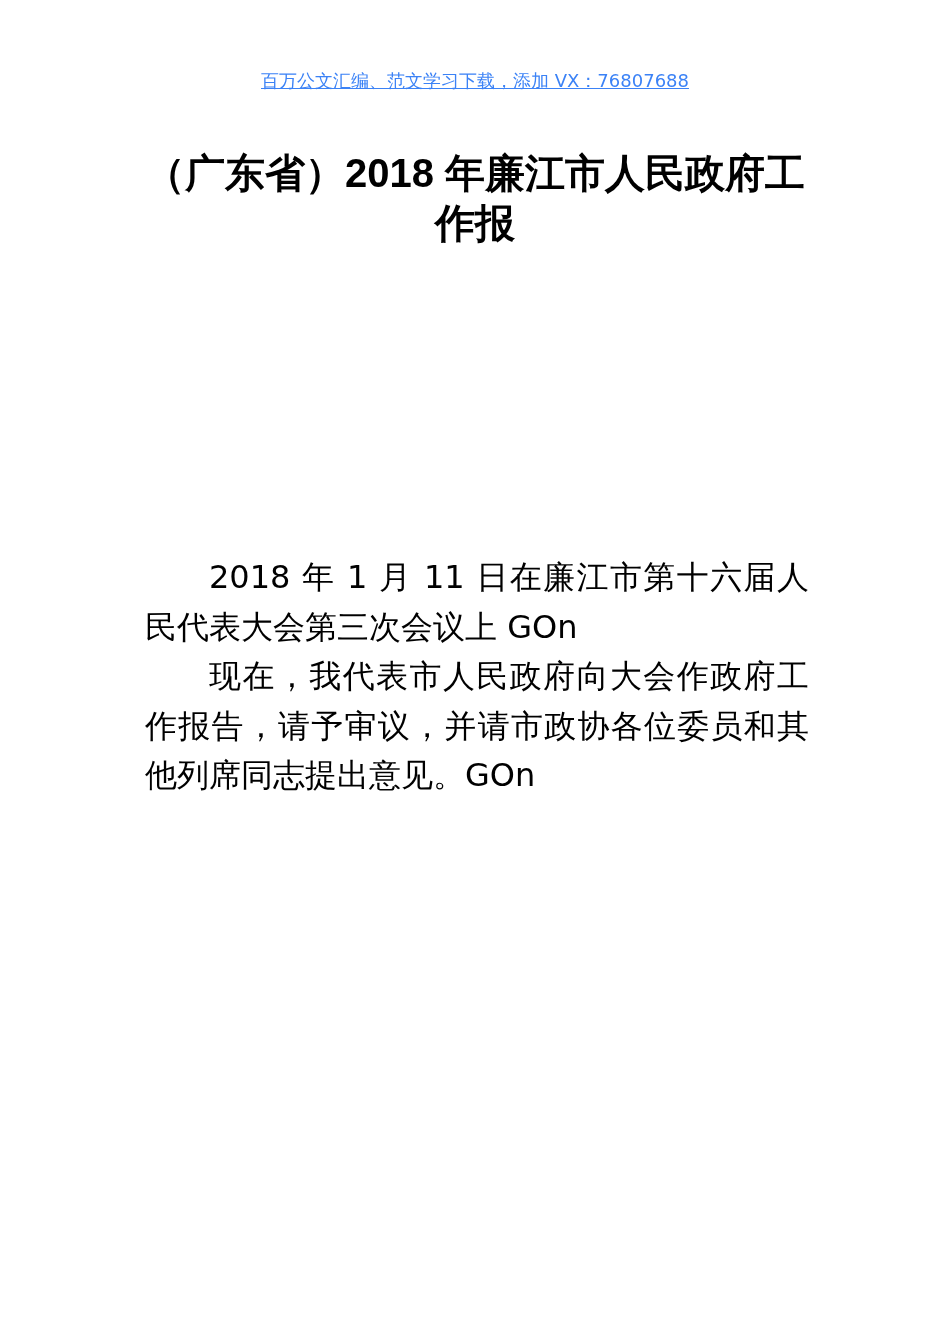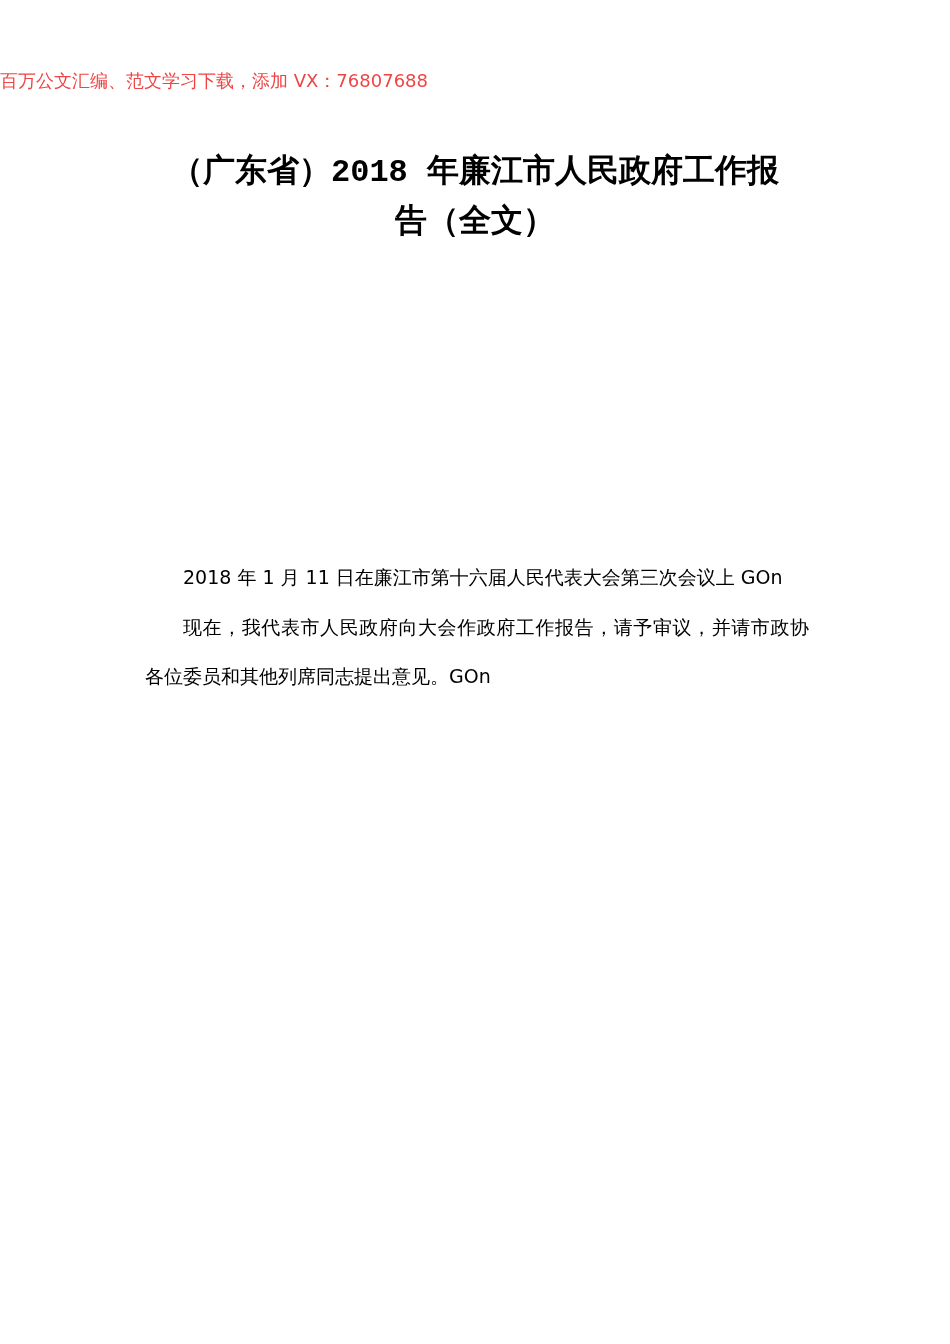--- a/index.html
+++ b/index.html
@@ -13,59 +13,59 @@
       position: relative;
       overflow: hidden;
       font-family: "DejaVu Sans", sans-serif;
       color: #000000;
     }
     .header-note {
       position: absolute;
       top: 68px;
       left: 0;
       width: 950px;
-      text-align: left;
+      text-align: center;
       font-size: 18px;
       line-height: 26px;
-      color: #ef4444;
+      color: #3b82f6;
       letter-spacing: 0px;
+      text-decoration: underline;
     }
     .doc-title {
       position: absolute;
       top: 148px;
       left: 130px;
       width: 690px;
       text-align: center;
-      font-family: Liberation Mono, monospace;
+      font-family: Liberation Sans, sans-serif;
       font-weight: bold;
-      font-size: 32px;
+      font-size: 40px;
       line-height: 50px;
       margin: 0;
     }
     .doc-body {
       position: absolute;
       top: 553px;
       left: 145px;
       width: 664px;
-      font-size: 19px;
+      font-size: 32px;
       line-height: 49.6px;
     }
     .doc-body p {
       margin: 0;
       text-indent: 2em;
       text-align: justify;
       text-align-last: left;
     }
   </style>
 </head>
 <body>
 
 <div class="header-note">百万公文汇编、范文学习下载，添加 VX：76807688</div>
 
 <h1 class="doc-title">
   <span>（广东省）2018 年廉江市人民政府工作报</span><br>
-  <span>告（全文）</span>
 </h1>
 
 <div class="doc-body">
   <p>2018 年 1 月 11 日在廉江市第十六届人民代表大会第三次会议上 GOn</p>
   <p>现在，我代表市人民政府向大会作政府工作报告，请予审议，并请市政协各位委员和其他列席同志提出意见。GOn</p>
 </div>
 
 </body></html>

